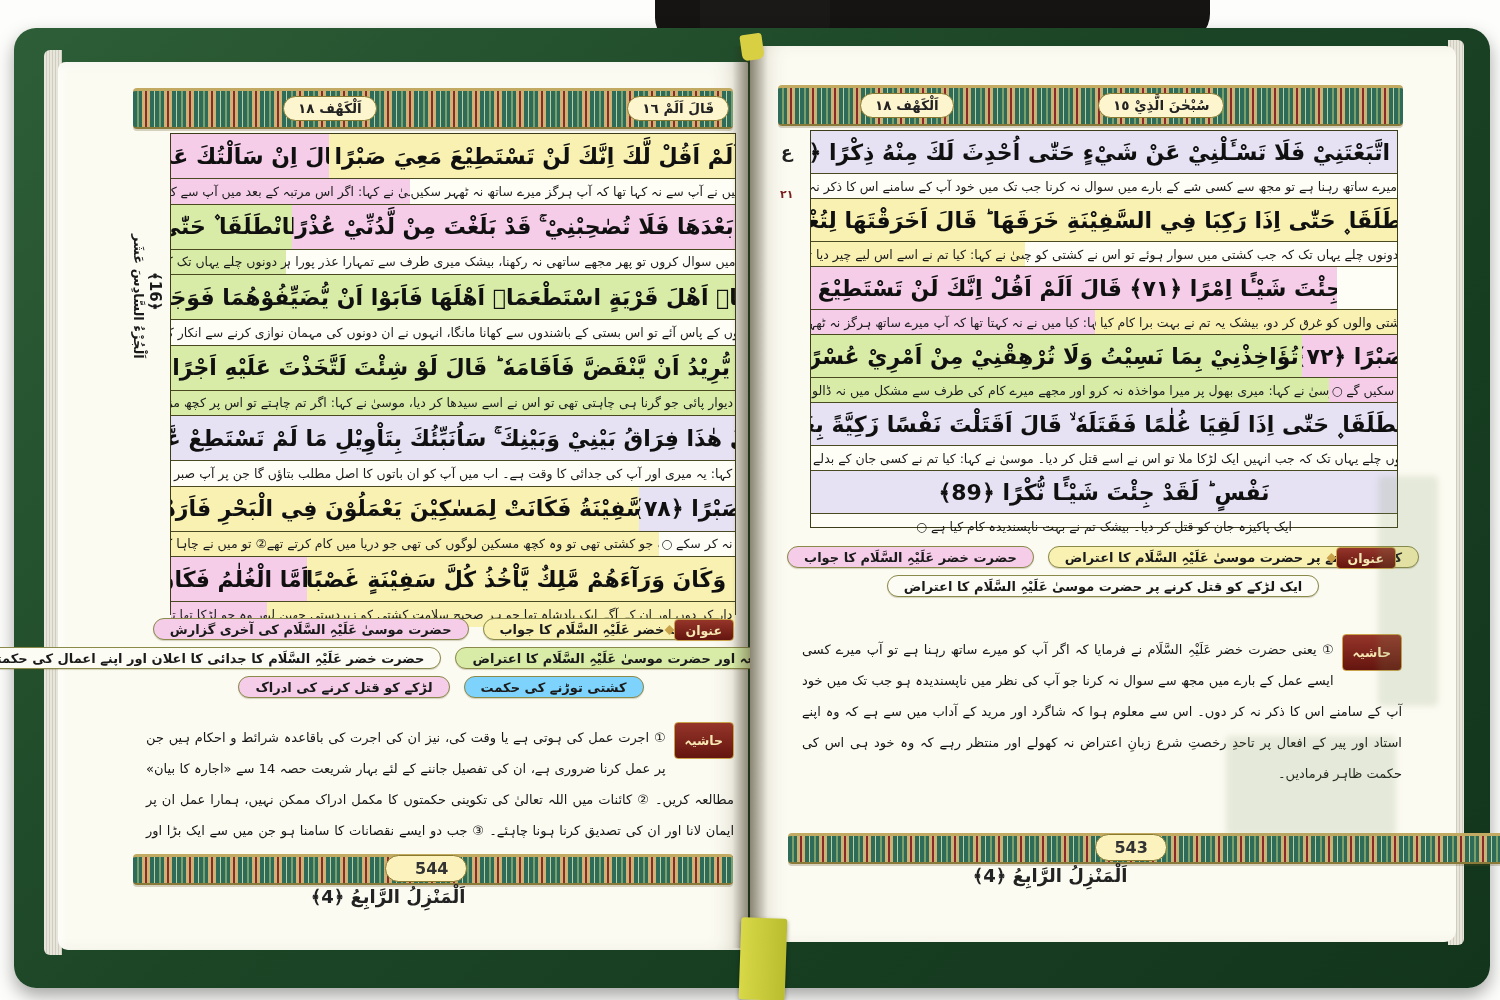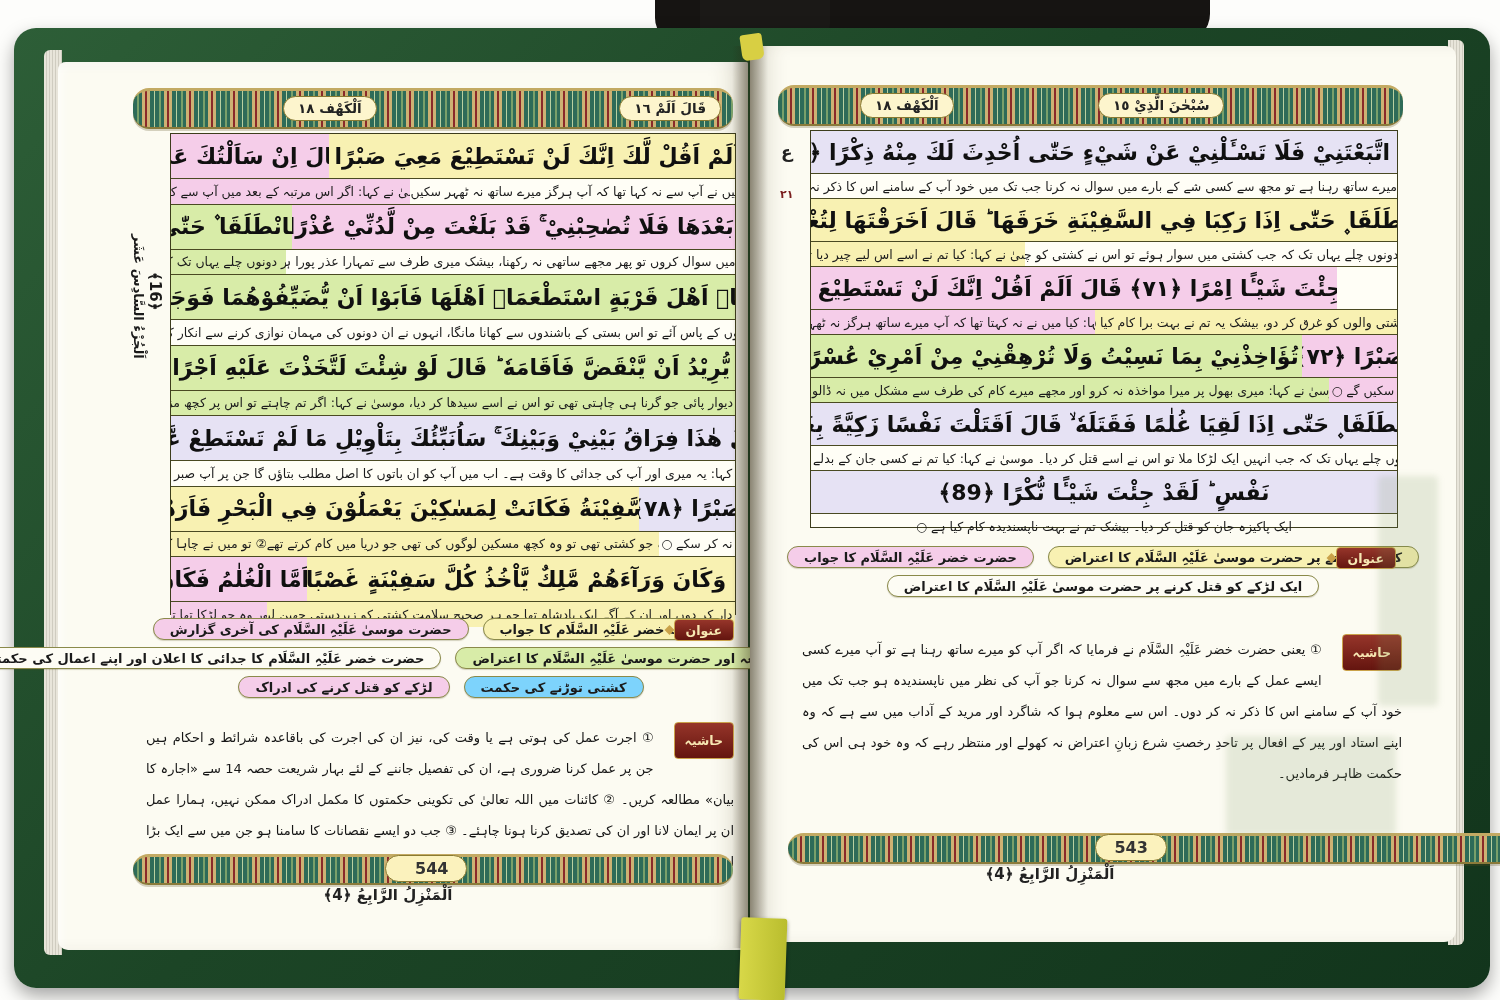--- a/index.html
+++ b/index.html
@@ -29,27 +29,27 @@
   .ribbon-bottom{position:absolute;left:740px;top:918px;width:46px;height:82px;background:linear-gradient(90deg,#d8d848,#b9bd2e);
                  transform:rotate(2deg);border-radius:3px;box-shadow:0 2px 4px rgba(0,0,0,.4);}
   .ribbon-top{position:absolute;left:741px;top:34px;width:22px;height:26px;background:#d8cf43;transform:rotate(-8deg);
               border-radius:3px 3px 6px 6px;}
   
   .deco-band{position:absolute;height:36px;
      background:
        repeating-linear-gradient(90deg,
          #2e6b58 0 4px,#79a06a 4px 6px,#2e6b58 6px 9px,#cdb273 9px 12px,
          #8a2a2a 12px 14px,#cdb273 14px 17px,#2e6b58 17px 21px,#b9d0a0 21px 22px);
-     border-top:3px solid #c3aa63;border-bottom:2px solid #8a7a3a;border-radius:16px;
+     border-top:3px solid #c3aa63;border-bottom:2px solid #8a7a3a;border-radius:4px;
      box-shadow:0 2px 0 rgba(90,80,30,.25);}
   .oval{position:absolute;top:5px;background:#fdf5cd;border:1.5px solid #8a7a30;border-radius:14px;
         padding:2px 14px;font-size:13.5px;font-weight:bold;color:#222;white-space:nowrap;line-height:1.4;}
   .page-num{position:absolute;top:-2px;background:#fbf2bd;border:1.5px solid #8a7a30;border-radius:16px;
         padding:3px 18px;font-size:16px;font-weight:bold;color:#333;}
-  .manzil{position:absolute;font-size:15px;font-weight:bold;color:#222;direction:rtl;text-align:center;width:240px;}
+  .manzil{position:absolute;font-size:18px;font-weight:bold;color:#222;direction:rtl;text-align:center;width:240px;}
   
   .frame{position:absolute;border:1.6px solid #3d3d1c;direction:rtl;background:#fffef6;}
   .row{display:flex;align-items:stretch;}
   .row + .row{border-top:1.2px solid #4a4a22;}
   .arow{height:44px;font-size:22px;font-weight:600;color:#101010;}
   .page-right .arow{height:42px;}
   .urow{height:24.5px;font-size:12.5px;color:#1c1c1c;}
   .page-right .urow{height:24px;}
   .seg{display:flex;align-items:center;justify-content:center;padding:0 5px;white-space:nowrap;overflow:hidden;}
   
@@ -68,38 +68,38 @@
   .pill{border:1.2px solid #8a8a4a;border-radius:13px;padding:2.5px 16px;font-size:13px;font-weight:bold;
         color:#1a1a1a;white-space:nowrap;box-shadow:0 1px 1px rgba(90,80,30,.25);}
   .sec-label{position:absolute;top:1px;background:linear-gradient(#96352a,#64150f);color:#f7e7b3;
              border:1px solid #caa24a;border-radius:4px;padding:2.5px 11px;font-size:12.5px;font-weight:bold;}
   .sec-label::after{content:"";position:absolute;left:-9px;top:50%;width:7px;height:7px;background:#caa24a;
                     transform:translateY(-50%) rotate(45deg);}
   .label-right{right:0;}
   
   .footnote{position:absolute;direction:rtl;text-align:justify;font-size:13px;line-height:31px;color:#161616;}
   .fn-label{float:right;background:linear-gradient(#96352a,#64150f);color:#f7e7b3;border:1px solid #caa24a;
-            border-radius:4px;padding:2px 10px;font-size:12.5px;font-weight:bold;margin-left:20px;position:relative;}
+            border-radius:4px;padding:2px 10px;font-size:12.5px;font-weight:bold;margin-left:8px;position:relative;}
   
   .ghost{position:absolute;background:rgba(110,140,90,.16);filter:blur(3px);border-radius:4px;}
 </style>
 </head>
 <body>
 
 <div class="scene">
   <div class="backdrop-top"></div>
   <div class="backdrop-top2"></div>
   <div class="book-cover"></div>
   <div class="page-stack-left"></div>
   <div class="page-stack-right"></div>
 
   <div class="page page-left">
     <div class="deco-band" style="left:75px;top:26px;width:600px;">
       <span class="oval" style="left:150px;">اَلْكَهْف ١٨</span>
-      <span class="oval" style="right:12px;">قَالَ اَلَمْ ١٦</span>
+      <span class="oval" style="right:4px;">قَالَ اَلَمْ ١٦</span>
     </div>
     <div class="side-tab" style="left:80px;top:74px;height:320px;">
       <span class="tab-num">﴾16﴿</span>
       <span class="tab-name">اَلْجُزْءُ السَّادِسَ عَشَر</span>
     </div>
     <div class="frame" id="rows-left" style="left:112px;top:71px;width:564px;height:480px;">
         <div class="row arow">
           <span class="seg" style="flex-grow: 71; background: rgb(248, 241, 178);">قَالَ اَلَمْ اَقُلْ لَّكَ اِنَّكَ لَنْ تَسْتَطِيْعَ مَعِيَ صَبْرًا ﴿٧٥﴾</span>
           <span class="seg" style="flex-grow: 26; background: rgb(245, 205, 233);">قَالَ اِنْ سَاَلْتُكَ عَنْ</span>
         </div>

